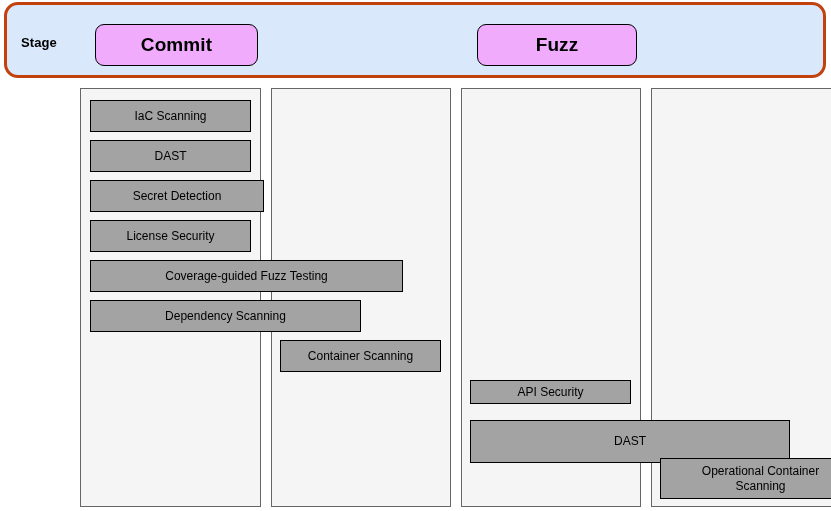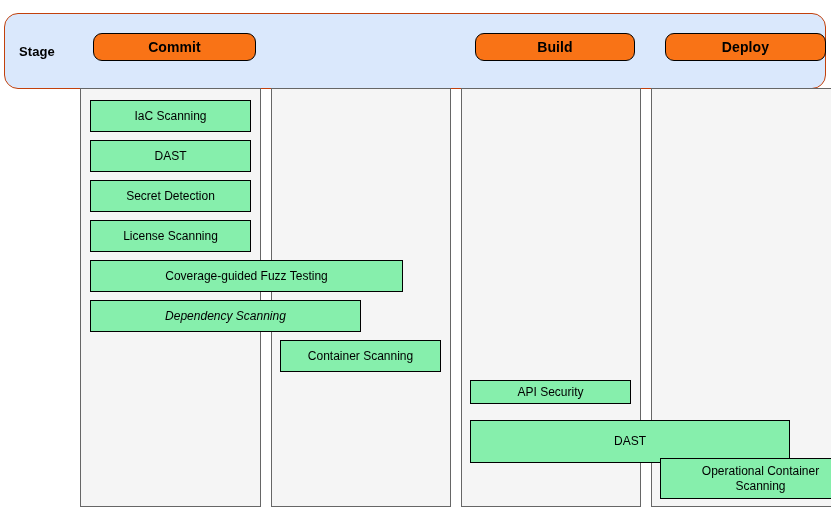--- a/index.html
+++ b/index.html
@@ -28,48 +28,47 @@
 
   
   .stage-band {
     position: absolute;
     left: 4px;
     top: 2px;
     width: 822px;
     height: 76px;
     box-sizing: border-box;
     background: #dae8fc;
-    border: 1px solid #c2410c;
+    border: 3px solid #c2410c;
     border-radius: 14px;
-    margin-top: 11px;
   }
 
   .stage-label {
     position: absolute;
     left: 14px;
     top: 30px;
     font-size: 13px;
     font-weight: bold;
     line-height: 16px;
     letter-spacing: 0.1px;
     white-space: nowrap;
   }
 
   .stage-btn {
     position: absolute;
     top: 19px;
-    height: 28px;
+    height: 42px;
     box-sizing: border-box;
-    background: #f97316;
+    background: #f0abfc;
     border: 1.6px solid #000000;
     border-radius: 9px;
     display: flex;
     align-items: center;
     justify-content: center;
-    font-size: 14px;
+    font-size: 19px;
     font-weight: bold;
     letter-spacing: 0.1px;
   }
   .stage-btn.s0 { left: 88px;  width: 163px; }
   .stage-btn.s1 { left: 279px; width: 163px; }
   .stage-btn.s2 { left: 470px; width: 160px; }
   .stage-btn.s3 { left: 660px; width: 161px; }
 
   
   .lane {
@@ -82,55 +81,54 @@
   }
   .lane.c0 { left: 80px;  width: 181px; }
   .lane.c1 { left: 271px; width: 180px; }
   .lane.c2 { left: 461px; width: 180px; }
   .lane.c3 { left: 651px; width: 181px; }
 
   
   .item {
     position: absolute;
     box-sizing: border-box;
-    background: #86efac;
+    background: #a3a3a3;
     border: 1.6px solid #000000;
     display: flex;
     align-items: center;
     justify-content: center;
     text-align: center;
     font-size: 12px;
     line-height: 15px;
     padding: 2px 5px;
   }
 </style>
 </head>
 <body>
 
 <div id="canvas">
 
   <div class="stage-band">
     <div class="stage-label">Stage</div>
 
     <div class="stage-btn s0">Commit</div>
-    <div class="stage-btn s2">Build</div>
-    <div class="stage-btn s3">Deploy</div>
+    <div class="stage-btn s2">Fuzz</div>
   </div>
 
   <div class="lane c0"></div>
   <div class="lane c1"></div>
   <div class="lane c2"></div>
   <div class="lane c3"></div>
 
   <div id="activity-layer">
       <div class="item" style="left: 90px; top: 100px; width: 161px; height: 32px;">IaC Scanning</div>
       <div class="item" style="left: 90px; top: 140px; width: 161px; height: 32px;">DAST</div>
-      <div class="item" style="left: 90px; top: 180px; width: 161px; height: 32px;">Secret Detection</div>
-      <div class="item" style="left: 90px; top: 220px; width: 161px; height: 32px;">License Scanning</div>
+      <div class="item" style="left: 90px; top: 180px; width: 174px; height: 32px;">Secret Detection</div>
+      <div class="item" style="left: 90px; top: 220px; width: 161px; height: 32px;">License Security</div>
       <div class="item" style="left: 90px; top: 260px; width: 313px; height: 32px;">Coverage-guided Fuzz Testing</div>
-      <div class="item" style="left: 90px; top: 300px; width: 271px; height: 32px; font-style: italic;">Dependency Scanning</div>
+      <div class="item" style="left: 90px; top: 300px; width: 271px; height: 32px;">Dependency Scanning</div>
       <div class="item" style="left: 280px; top: 340px; width: 161px; height: 32px;">Container Scanning</div>
       <div class="item" style="left: 470px; top: 380px; width: 161px; height: 24px;">API Security</div>
       <div class="item" style="left: 470px; top: 420px; width: 320px; height: 43px;">DAST</div>
       <div class="item" style="left: 660px; top: 458px; width: 184px; height: 41px; padding-left: 22px;">Operational Container Scanning</div>
     </div>
 
 </div>
 
 </body></html>

